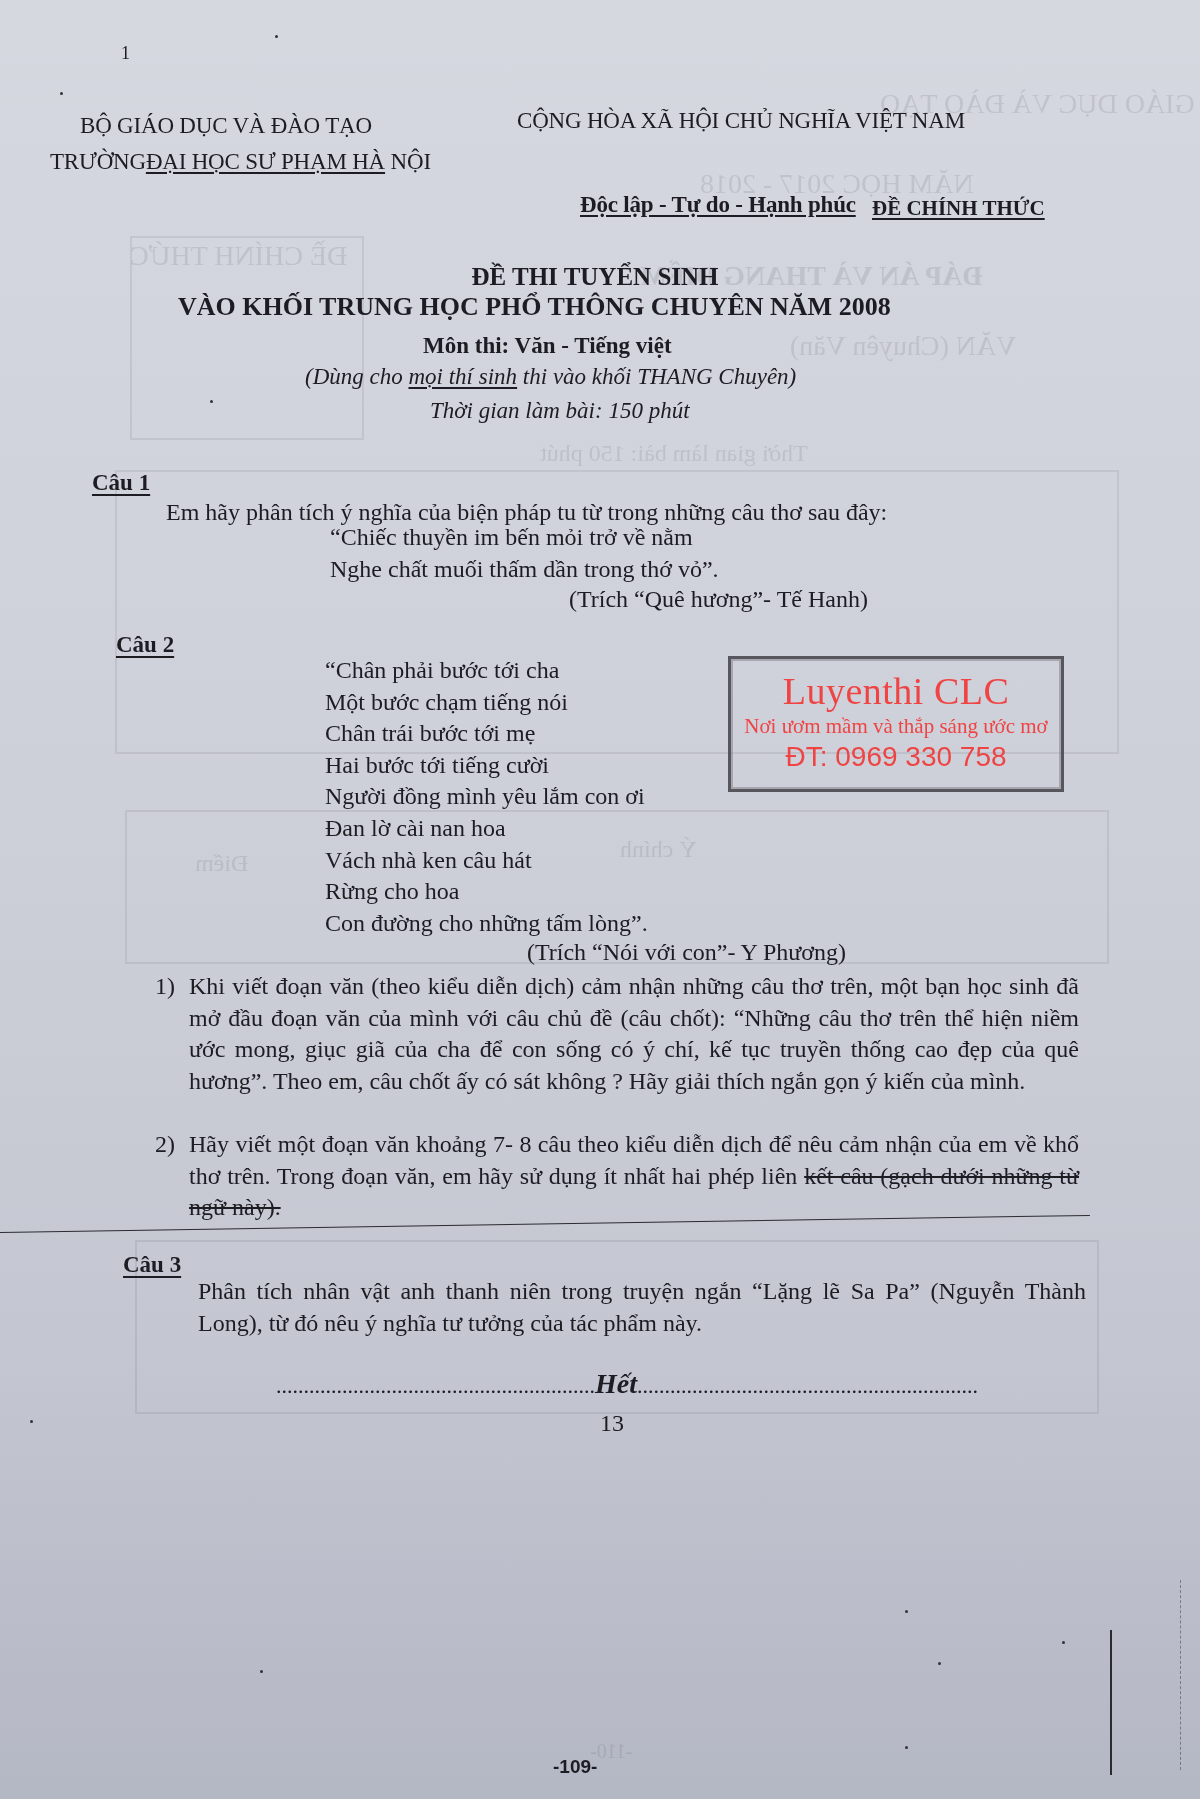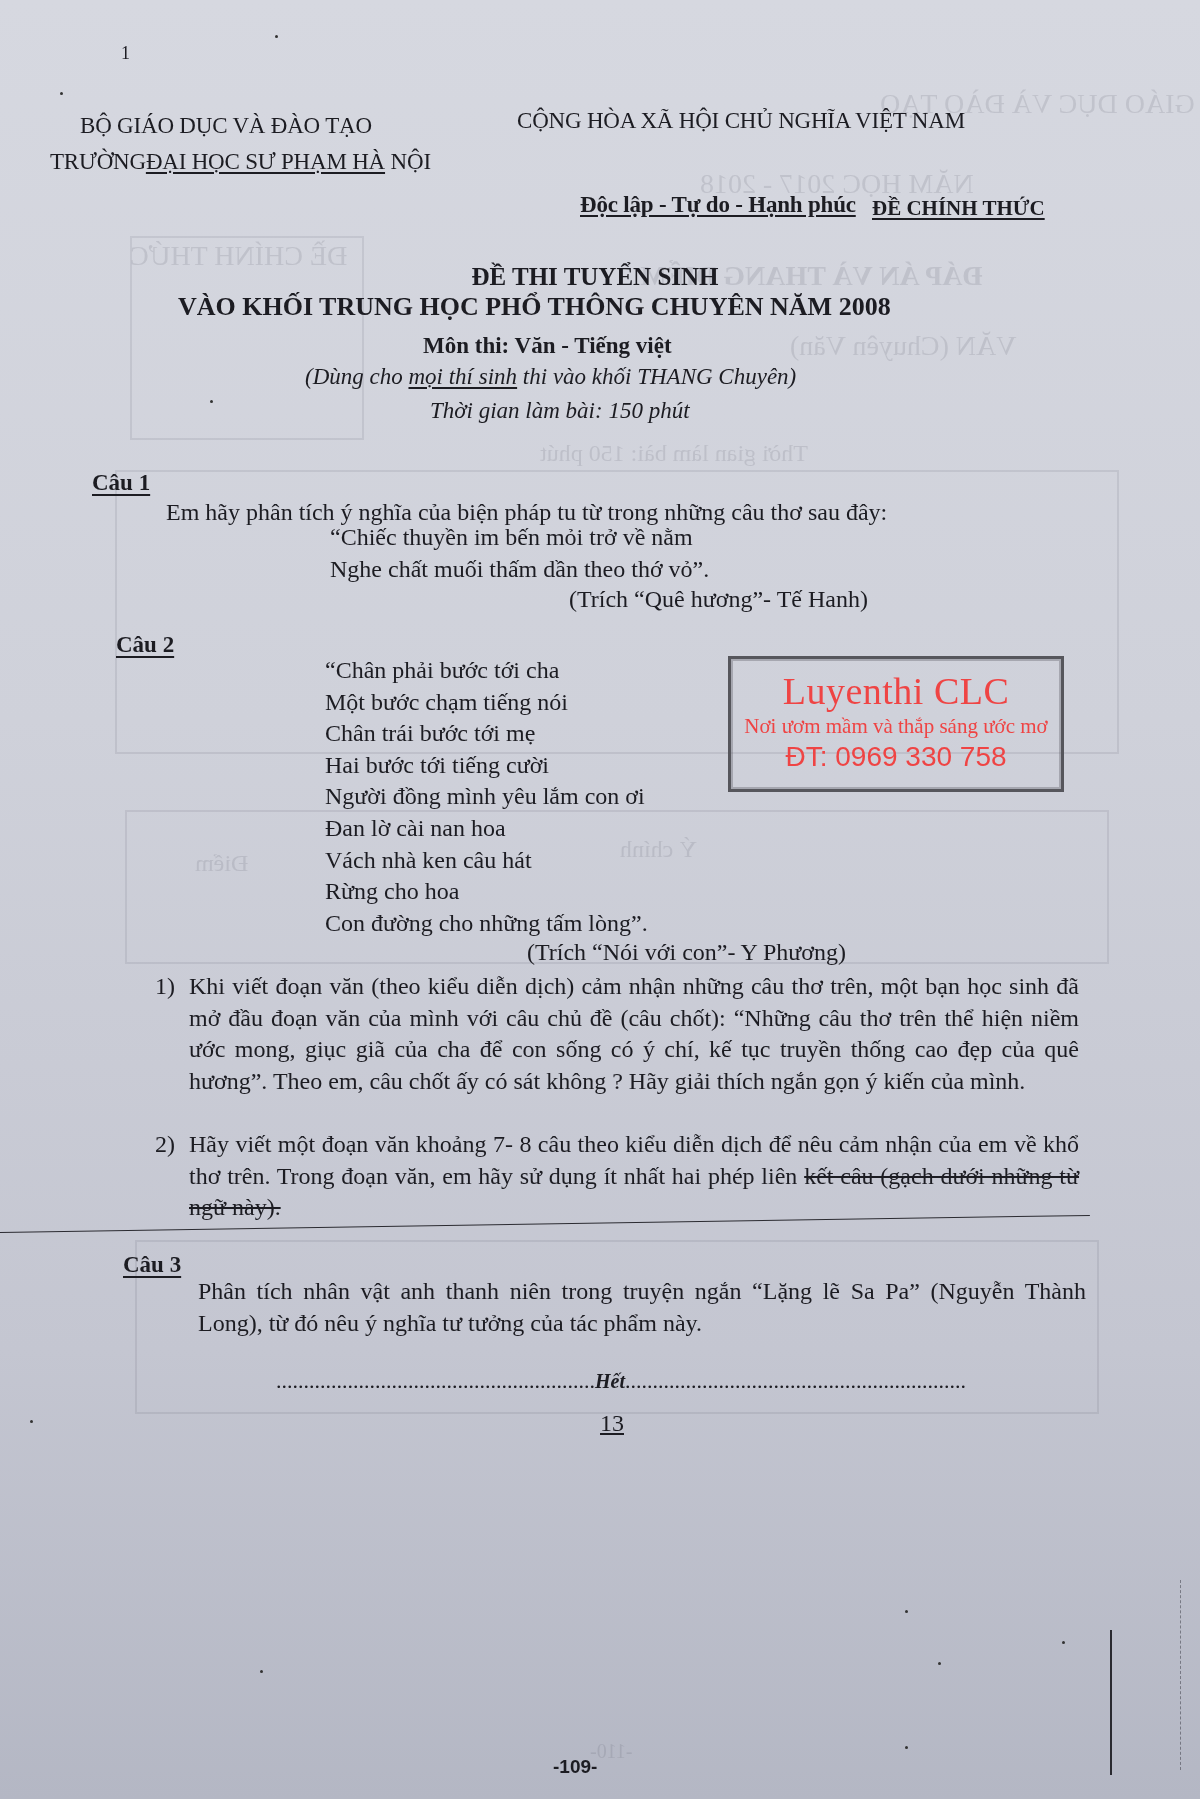--- a/index.html
+++ b/index.html
@@ -75,21 +75,21 @@
   <div class="abs subj" style="left:423px;top:333px;">Môn thi: Văn - Tiếng việt</div>
   <div class="abs ital" style="left:305px;top:364px;">
     <span>(Dùng cho </span><span class="u">mọi thí sinh</span><span> thi vào khối THANG Chuyên)</span>
   </div>
   <div class="abs ital" style="left:430px;top:398px;">Thời gian làm bài: 150 phút</div>
 
   <div class="abs qhead" style="left:92px;top:470px;">Câu 1</div>
   <div class="abs body" style="left:166px;top:497px;">Em hãy phân tích ý nghĩa của biện pháp tu từ trong những câu  thơ sau đây:</div>
   <div class="abs poem" style="left:330px;top:522px;">
     <div>“Chiếc thuyền im bến mỏi trở về nằm</div>
-    <div>Nghe chất muối thấm dần theo thớ vỏ”.</div>
+    <div>Nghe chất muối thấm dần trong thớ vỏ”.</div>
   </div>
   <div class="abs body" style="left:569px;top:584px;">(Trích “Quê hương”- Tế Hanh)</div>
 
   <div class="abs qhead" style="left:116px;top:632px;">Câu 2</div>
   <div class="abs poem" style="left:325px;top:655px;">
     <div>“Chân phải bước tới cha</div>
     <div>Một bước chạm tiếng nói</div>
     <div>Chân trái bước tới mẹ</div>
     <div>Hai bước tới tiếng cười</div>
     <div>Người đồng mình yêu lắm con ơi</div>
@@ -116,23 +116,23 @@
     <span>Hãy viết một đoạn văn khoảng 7- 8 câu theo kiểu diễn dịch để nêu cảm nhận của em về khổ thơ trên. Trong đoạn văn, em hãy sử dụng ít nhất hai phép liên</span>
     <span class="strike">kết câu (gạch dưới những từ ngữ này).</span>
   </div>
 
   <div class="hline" style="left:0;top:1232px;width:1090px;transform:rotate(-0.9deg);transform-origin:left center;"></div>
 
   <div class="abs qhead" style="left:123px;top:1252px;">Câu 3</div>
   <div class="para" style="left:198px;top:1276px;width:888px;">Phân tích nhân vật anh thanh niên trong truyện ngắn “Lặng lẽ Sa Pa” (Nguyễn Thành Long), từ đó nêu ý nghĩa tư tưởng của tác phẩm này.</div>
 
   <div class="abs" style="left:276px;top:1368px;font-size:22px;">
-    <span class="dots">..........................................................</span><span style="font-style:italic;font-weight:bold;font-size:20px;">Hết</span><span class="dots">..............................................................</span>
+    <span class="dots">..........................................................</span><span style="font-style:italic;font-weight:bold;font-size:28px;">Hết</span><span class="dots">..............................................................</span>
   </div>
-  <div class="abs" style="left:600px;top:1410px;font-size:24px;text-decoration:underline;">13</div>
+  <div class="abs" style="left:600px;top:1410px;font-size:24px;">13</div>
 
   <div class="abs bold" style="left:553px;top:1756px;font-size:19px;font-family:'Liberation Sans','DejaVu Sans',sans-serif;">-109-</div>
 
   <div class="vline" style="left:1110px;top:1630px;height:145px;"></div>
   <div class="vline" style="left:1180px;top:1580px;height:190px;border-left:1.5px dashed rgba(40,40,48,0.45);"></div>
 
   <div class="speck" style="left:60px;top:92px;"></div>
   <div class="speck" style="left:275px;top:35px;"></div>
   <div class="speck" style="left:210px;top:400px;"></div>
   <div class="speck" style="left:758px;top:200px;"></div>

